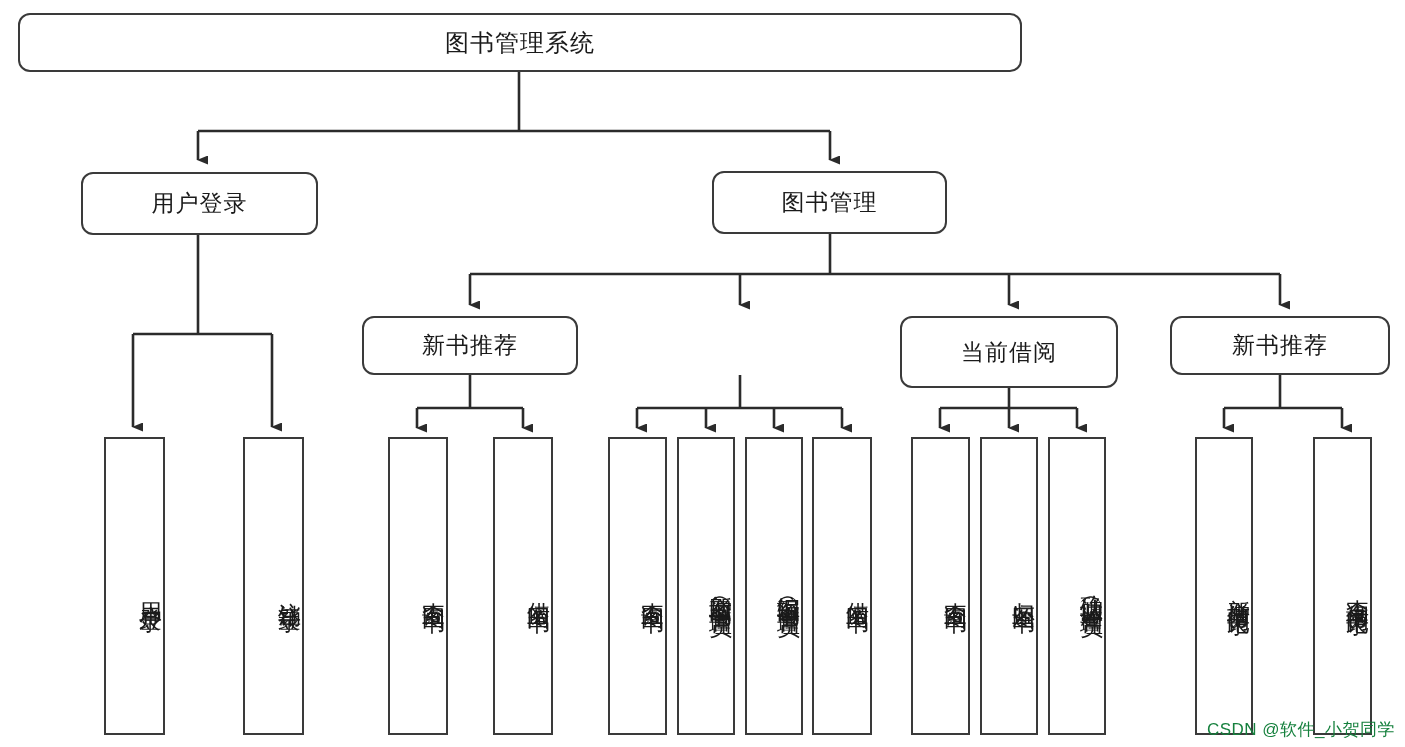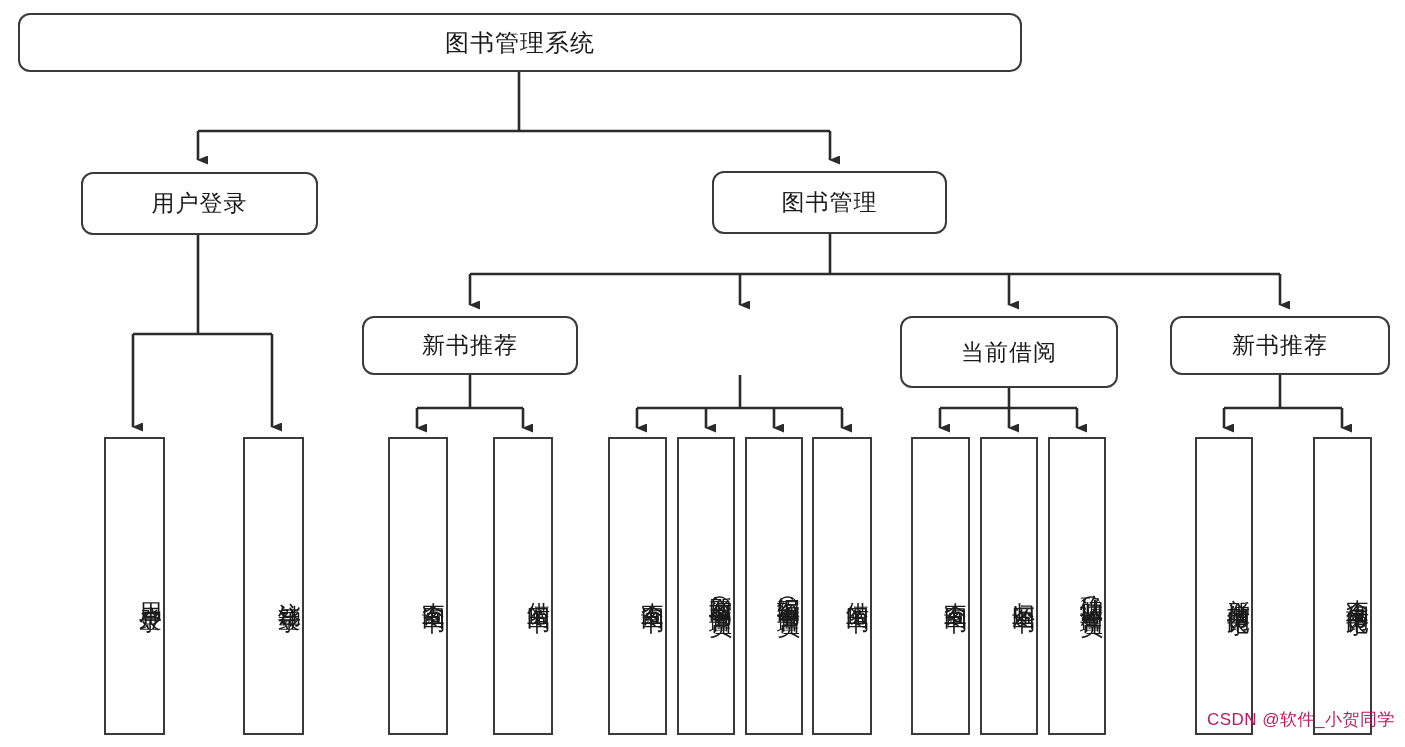--- a/index.html
+++ b/index.html
@@ -39,23 +39,23 @@
     writing-mode:vertical-rl;
     text-orientation:upright;
     display:block;
     line-height:1.05;
   }
   .node.root{font-size:24px;}
   svg#edges{position:absolute;left:0;top:0;width:1405px;height:747px;pointer-events:none;}
   #watermark{
     position:absolute;
     right:10px;
-    bottom:16px;
+    bottom:6px;
     font-size:17px;
-    color:#be185d;
+    color:#15803d;
     white-space:nowrap;
     letter-spacing:0.5px;
   }
 </style>
 </head>
 <body>
 
 <div id="canvas">
 
   <svg id="edges" viewBox="0 0 1405 747">

